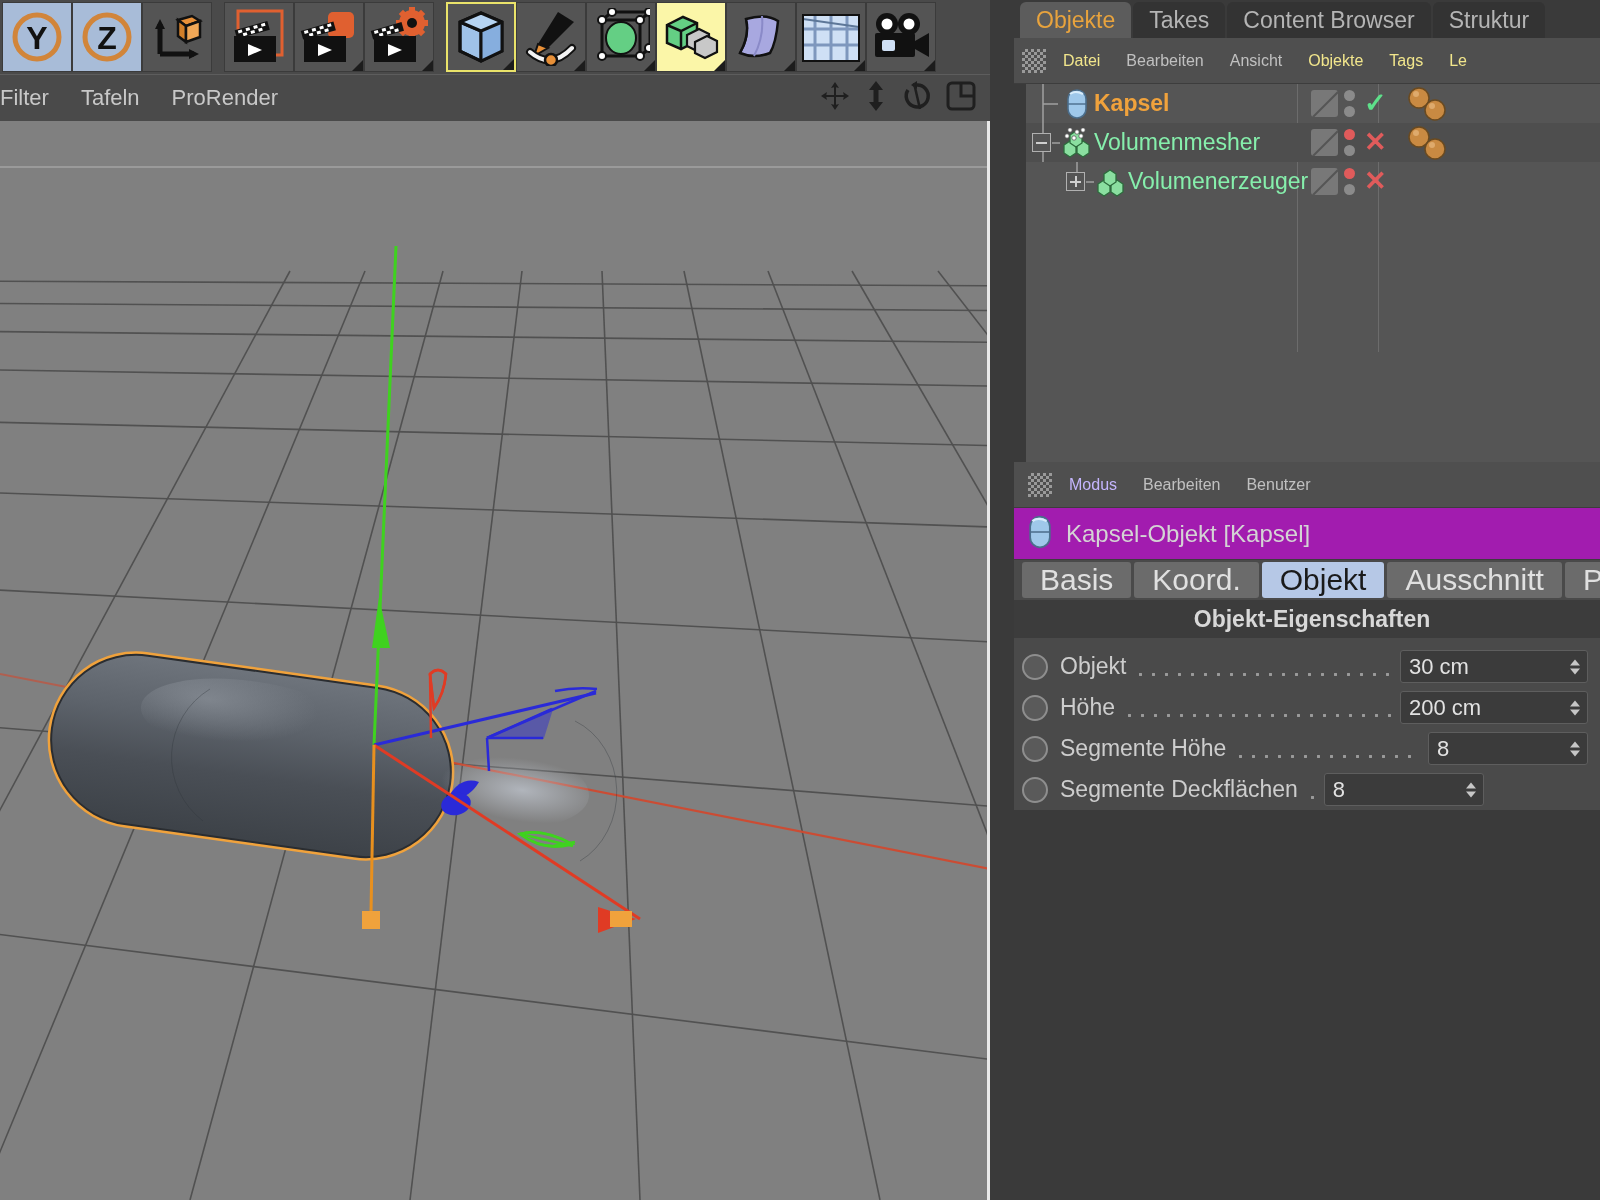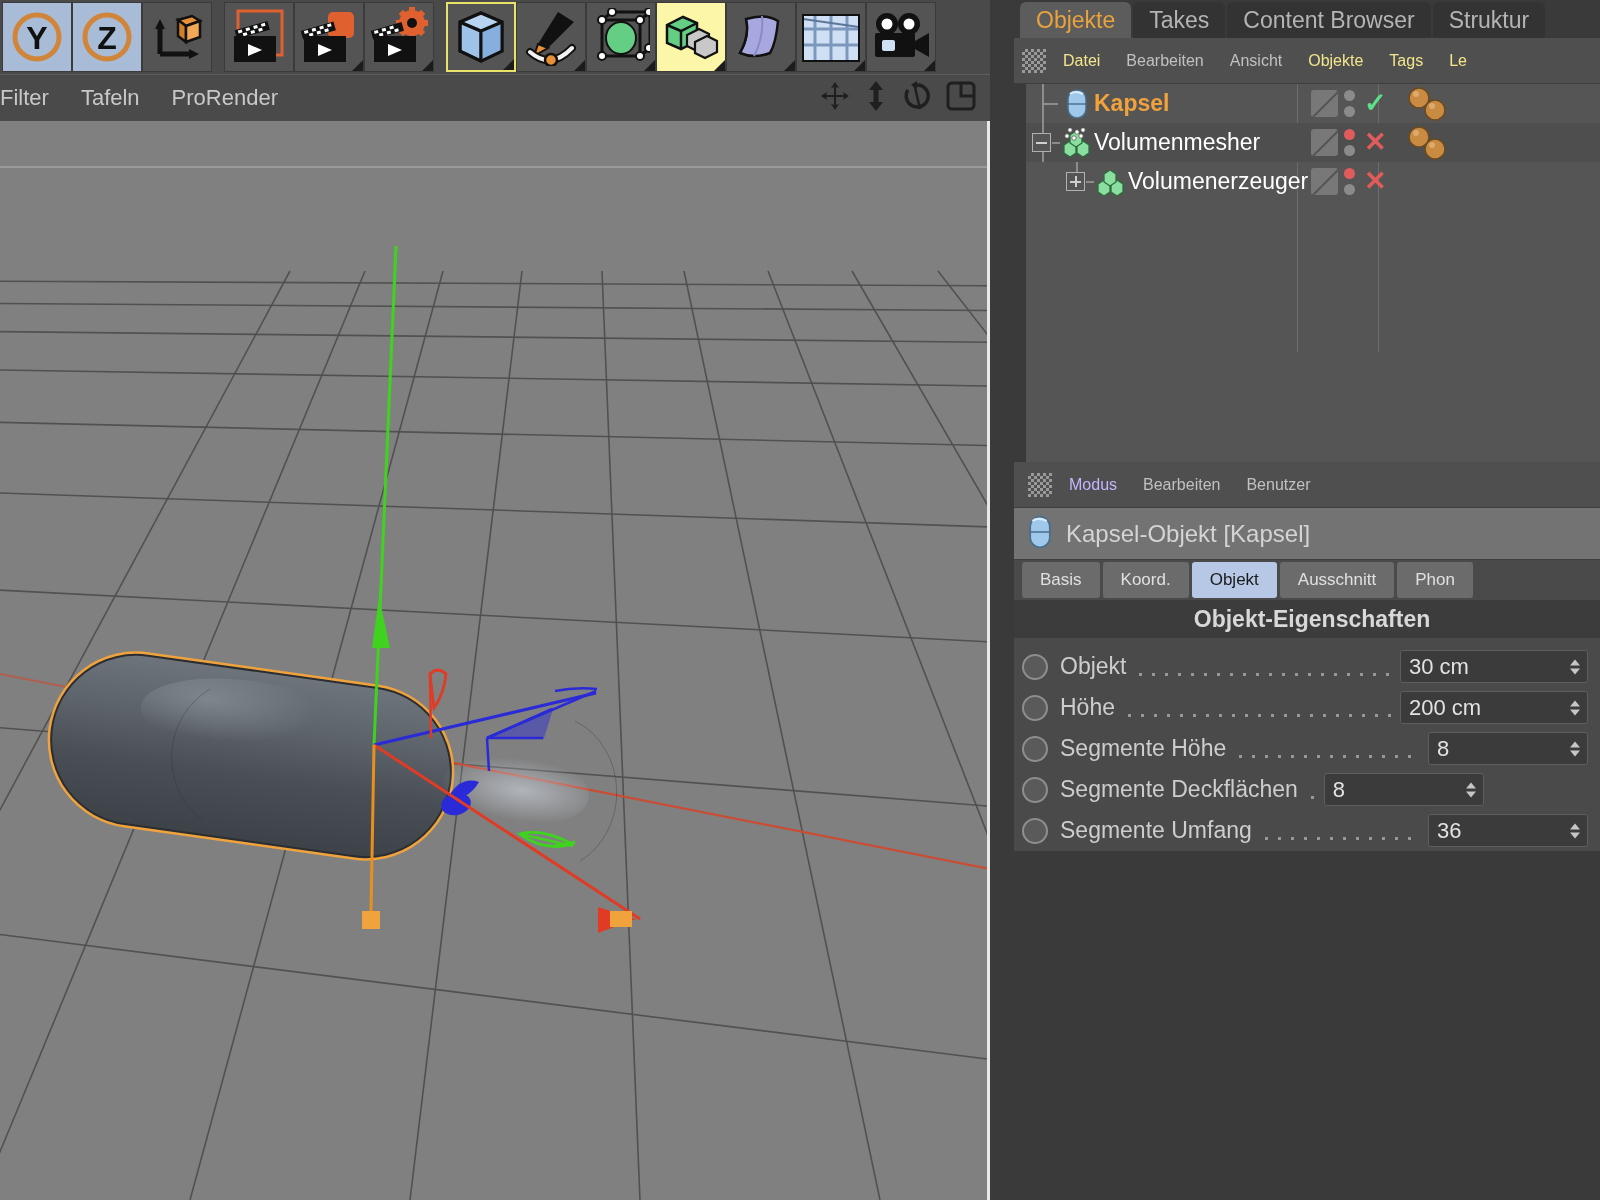--- a/index.html
+++ b/index.html
@@ -117,21 +117,21 @@
     background: #6a6a6a;
   }
   .om-cols {
     position: absolute; top: 0; bottom: 0; width: 1px; background: #6c6c6c;
   }
   .om-row {
     position: relative; height: 39px;
     display: flex; align-items: center;
   }
   .om-row.alt { background: #4e4e4e; }
-  .om-name { font-size: 23px; color: #ffffff; white-space: nowrap; }
+  .om-name { font-size: 23px; color: #86efac; white-space: nowrap; }
   .om-name.sel { color: #f0a23c; font-weight: bold; }
   .om-icon { width: 34px; display: flex; justify-content: center; flex: none; }
   .om-tree { width: 34px; flex: none; position: relative; height: 39px; }
   .expander {
     position: absolute; width: 19px; height: 19px;
     border: 1px solid #b0b0b0; background: #555;
     top: 10px; left: 6px;
   }
   .expander:before {
     content:''; position: absolute; left: 3px; top: 8px; width: 11px; height: 1.5px; background: #cfcfcf;
@@ -157,32 +157,32 @@
   }
   .dots { display: flex; flex-direction: column; gap: 5px; }
   .dot { width: 11px; height: 11px; border-radius: 50%; background: #8b8b8b; }
   .dot.red { background: #e05b5b; }
   .mark { font-size: 27px; font-weight: bold; line-height: 1; margin-left: 3px; }
   .mark.ok { color: #5ee08a; }
   .mark.no { color: #e05b5b; }
 
   
   .attr-head {
-    height: 52px; background: #737373;
+    height: 52px; background: #a21caf;
     display: flex; align-items: center; padding-left: 14px;
     border-bottom: 1px solid #3d3d3d;
   }
   .attr-head .t { font-size: 24px; color: #d4d4d4; margin-left: 14px; }
   .objtabs {
     height: 40px; display: flex; align-items: center;
     padding: 0 8px; gap: 3px; background: #4a4a4a;
   }
   .otab {
     height: 36px; padding: 0 18px; display: flex; align-items: center;
-    font-size: 17px; color: #e0e0e0; background: #6b6b6b;
+    font-size: 30px; color: #e0e0e0; background: #6b6b6b;
     border-radius: 3px; white-space: nowrap;
   }
   .otab.active { background: #b6c8e6; color: #1a1a1a; }
   .section-title {
     height: 38px; background: #3c3c3c;
     display: flex; align-items: center; padding-left: 10px;
     font-size: 23px; font-weight: bold; color: #d8d8d8; justify-content: center;
   }
   .prop-body { background: #4a4a4a; padding: 8px 0 0 0; }
   .prow { height: 41px; display: flex; align-items: center; padding: 0 12px 0 8px; }
@@ -784,29 +784,17 @@
         <span class="pdots" style="max-width:4px"></span>
         <div class="pfield">
           <span>8</span>
           <span class="spin">
               <i class="up"></i>
               <i class="dn"></i>
             </span>
         </div>
       </div>
 
-      <div class="prow">
-        <div class="pradio"></div>
-        <span class="plabel">Segmente Umfang</span>
-        <span class="pdots"></span>
-        <div class="pfield">
-          <span>36</span>
-          <span class="spin">
-              <i class="up"></i>
-              <i class="dn"></i>
-            </span>
-        </div>
-      </div>
 
 
     </div>
   </div>
 </div>
 
 </body></html>

